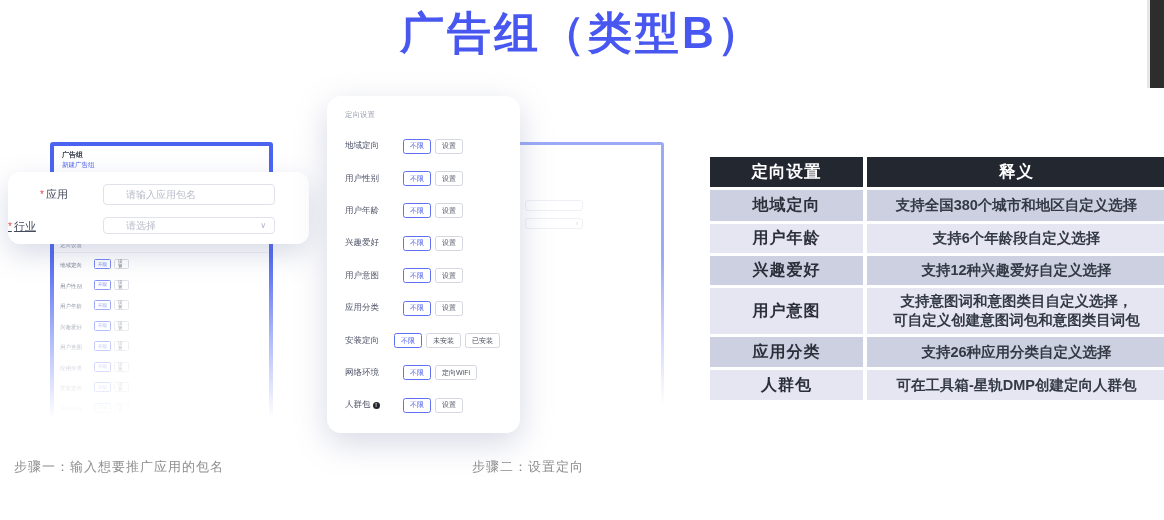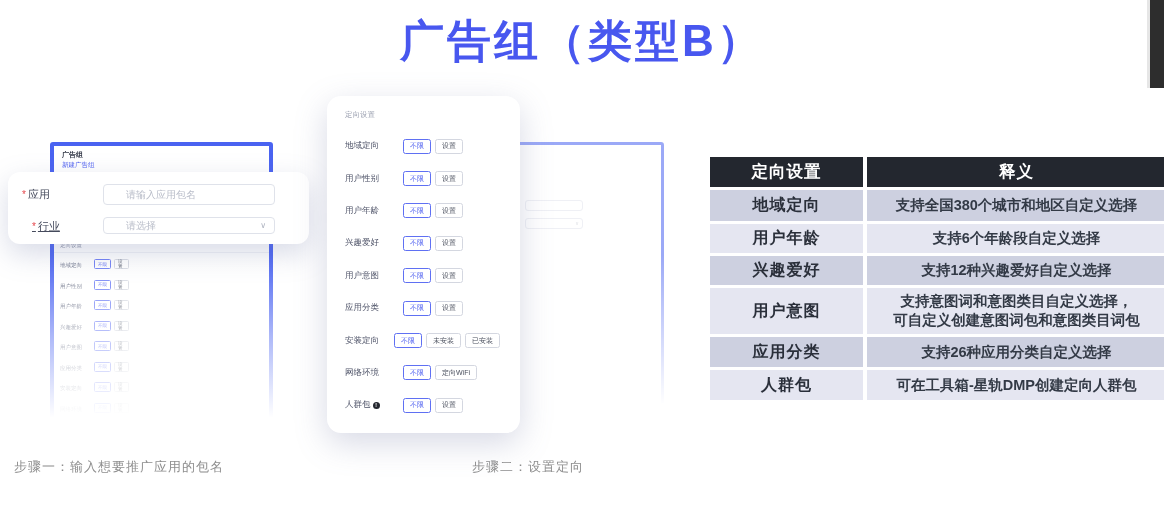--- a/index.html
+++ b/index.html
@@ -1,21 +1,21 @@
 <!DOCTYPE html>
 <html><head>
 <meta charset="utf-8">
 <style>
   * { margin:0; padding:0; box-sizing:border-box; }
   html,body { background:#fff; }
   body { font-family:"Liberation Sans","DejaVu Sans",sans-serif; }
   .stage { position:relative; width:1164px; height:520px; background:#fff; overflow:hidden; }
 
   
-  .page-title { position:absolute; top:12px; left:0; right:0; text-align:center;
+  .page-title { position:absolute; top:4px; left:0; right:0; text-align:center;
     font-size:44px; font-weight:700; color:#4857ef; letter-spacing:3px; }
 
   
   .corner-block { position:absolute; top:0; right:0; width:17px; height:88px;
     background:#2d2d2d; border-left:3px solid #e6e6e6; }
 
   
   .frame { position:absolute; background:#fff; border:4px solid #4a63f1; border-radius:3px; }
 
   
@@ -146,27 +146,27 @@
       </div>
       <div class="mini-row">
         <span class="mini-row-label">人群包</span>
         <span class="mini-btn b1">不限</span>
         <span class="mini-btn b2">设置</span>
       </div>
     </div>
   </div>
 
   <div class="popup-card">
-    <div class="field-label" style="left:14px; top:15px;">
+    <div class="field-label" style="left:32px; top:15px;">
       <span class="req">*</span><span>应用</span>
     </div>
     <div class="text-input" style="top:12px;">
       <span>请输入应用包名</span>
     </div>
-    <div class="field-label" style="left:24px; top:47px;text-decoration:underline;">
+    <div class="field-label" style="left:0; top:47px;text-decoration:underline;">
       <span class="req">*</span><span>行业</span>
     </div>
     <div class="text-input select-input" style="top:45px;">
       <span>请选择</span>
       <span class="chevron">∨</span>
     </div>
   </div>
 
   <div class="fade-left"></div>
 

